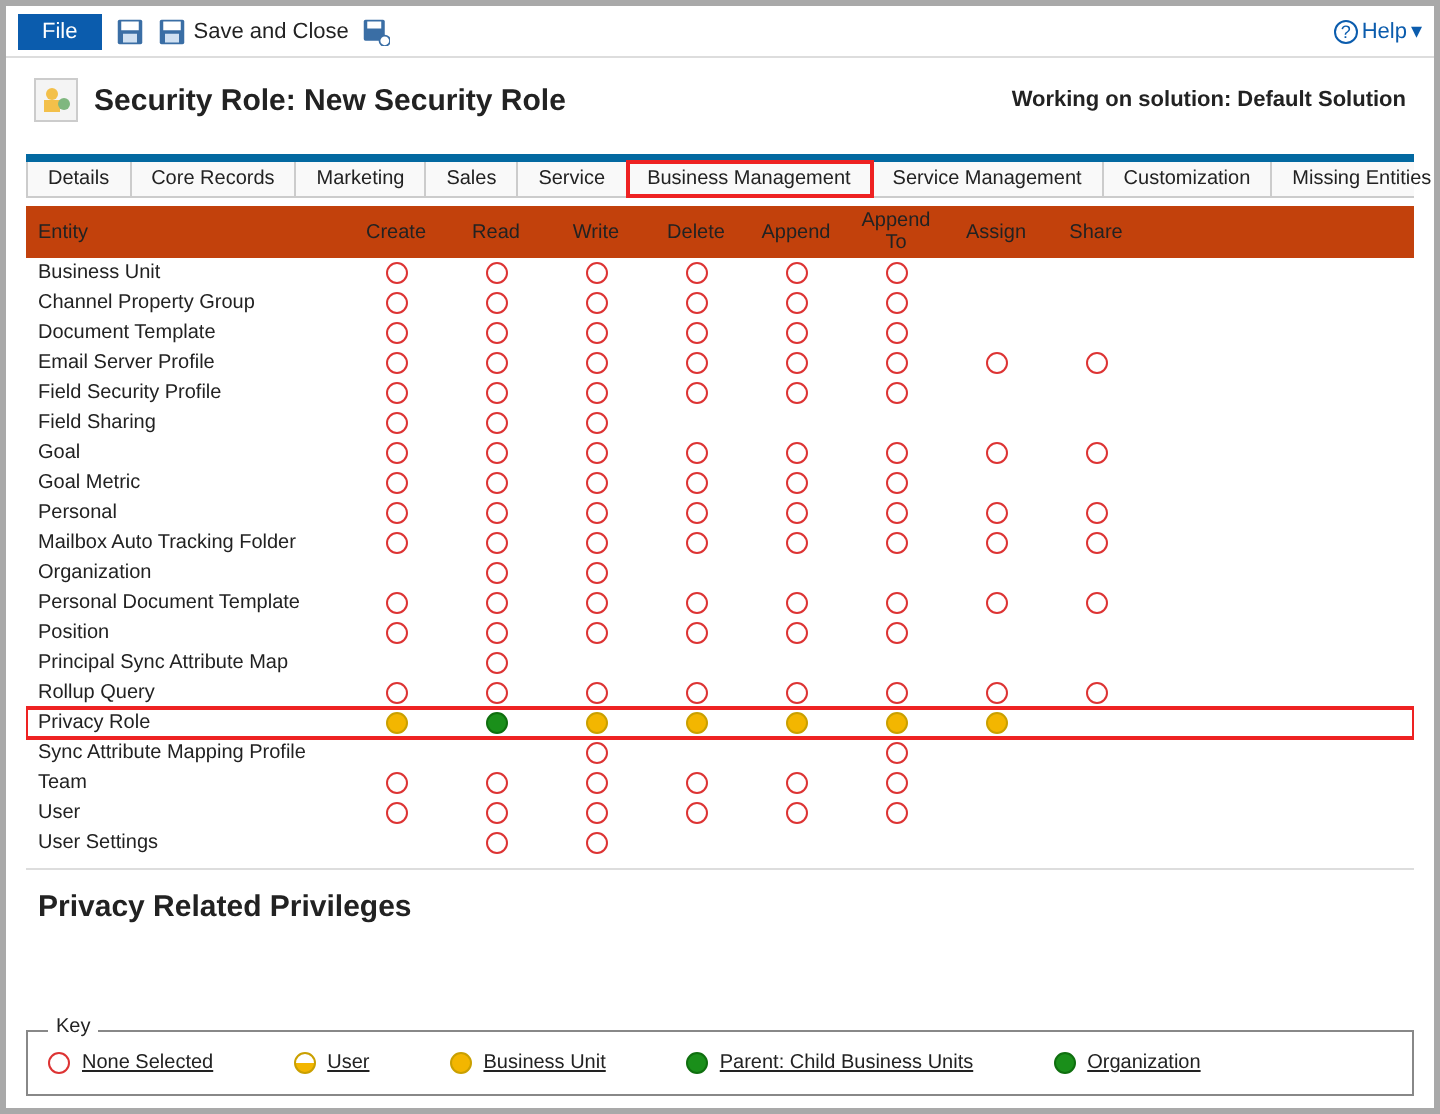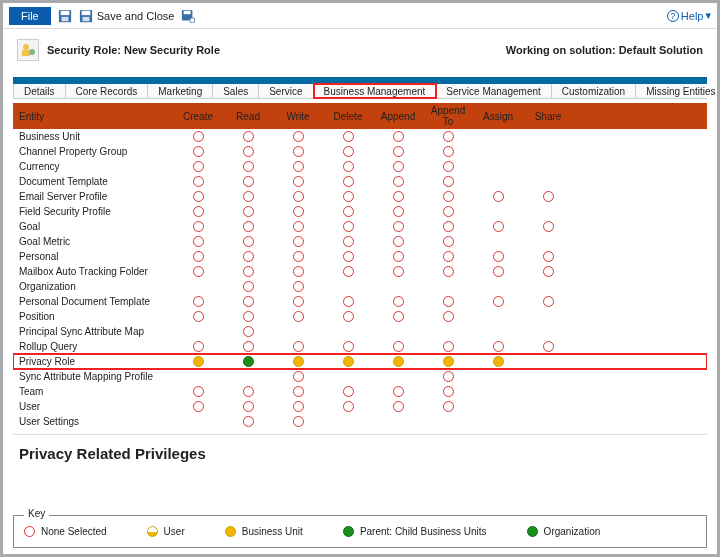--- a/index.html
+++ b/index.html
@@ -7,23 +7,23 @@
   .frame { width:720px; height:557px; background:#fff; margin:0; border:3px solid #a9a9a9; position:relative; display:flex; flex-direction:column; }
   .toolbar { height:26px; display:flex; align-items:center; gap:6px; padding:0 6px; border-bottom:1px solid #ddd; }
   .file-btn { background:#0b5cad; color:#fff; padding:3px 12px; font-size:11px; cursor:pointer; }
   .tool-icon { width:16px; height:16px; display:inline-flex; align-items:center; justify-content:center; cursor:pointer; }
   .save-close { display:flex; align-items:center; gap:4px; cursor:pointer; }
   .spacer { flex:1; }
   .help { color:#0b5cad; cursor:pointer; display:flex; align-items:center; gap:2px; }
   .help-icon { width:12px;height:12px;border:1px solid #0b5cad;border-radius:50%;display:inline-flex;align-items:center;justify-content:center;font-size:9px;color:#0b5cad;}
   .header { padding:10px 14px 8px 14px; display:flex; align-items:center; }
   .header-icon { width:22px;height:22px;border:1px solid #ccc;margin-right:8px;display:inline-flex;align-items:center;justify-content:center;background:#f4f4f4; }
-  .title { font-size:11px; font-weight:bold; }
+  .title { font-size:15px; font-weight:bold; }
   .solution { margin-left:auto; font-size:11px; font-weight:bold; }
-  .tabs { display:flex; border-top:7px solid #0369a1; border-bottom:1px solid #ccc; margin: 8px 10px 0 10px; background:#f9f9f9; height:22px; }
+  .tabs { display:flex; border-top:4px solid #0369a1; border-bottom:1px solid #ccc; margin: 8px 10px 0 10px; background:#f9f9f9; height:22px; }
   .tab { padding:3px 10px; border-right:1px solid #ccc; font-size:10px; cursor:pointer; white-space:nowrap; display:flex; align-items:center; }
   .tab:first-child { border-left:1px solid #ccc; }
   .tab.highlight { outline:2px solid #e22; outline-offset:-1px; position:relative; z-index:2; }
   .grid-wrap { flex:1; overflow:hidden; margin:4px 10px 0 10px; position:relative; display:flex; }
   .grid-scroll { overflow-y:auto; flex:1; scrollbar-width:thin; }
   .grid-scroll::-webkit-scrollbar { width:14px; }
   .grid-scroll::-webkit-scrollbar-thumb { background:#ccc; }
   .grid-scroll::-webkit-scrollbar-track { background:#f0f0f0; }
   table.grid { border-collapse:collapse; width:100%; }
   table.grid th { background:#c2410c; font-weight:normal; text-align:left; padding:2px 6px; font-size:10px; height:16px; }
@@ -34,21 +34,21 @@
   .row-highlight-box { outline:2px solid #e22; outline-offset:-1px; }
   .circle { width:11px; height:11px; border-radius:50%; display:inline-block; vertical-align:middle; }
   .c-none { border:1.5px solid #d33; background:#fff; }
   .c-user { background: linear-gradient(to bottom, #fff 0 50%, #f3b600 50% 100%); border:1px solid #caa000; }
   .c-bu   { background:#f3b600; border:1px solid #caa000; }
   .c-pcbu { background:#1a8f1a; border:1px solid #0f6f0f; }
   .c-org  { background:#1a8f1a; border:1px solid #0f6f0f; }
   .section-title { font-weight:bold; padding:10px 6px 0 6px; font-size:15px; border-top:1px solid #ddd; margin-top:4px;}
   .key-box { margin:8px 10px 6px 10px; border:1px solid #888; padding:6px 8px 10px 10px; position:relative; }
   .key-label { position:absolute; top:-8px; left:10px; background:#fff; padding:0 4px; font-size:10px; }
-  .key-items { display:flex; gap:40px; align-items:flex-start; margin-top:4px; }
+  .key-items { display:flex; gap:40px; align-items:flex-start; margin-top:4px;text-decoration:underline; }
   .key-item { display:flex; align-items:center; gap:6px; font-size:10px; }
 </style>
 </head>
 <body>
 
 <div class="frame">
 
   <div class="toolbar">
     <div class="file-btn">File</div>
     <span class="tool-icon">
@@ -141,32 +141,20 @@
               <td class="cell"><span class="circle c-none"></span></td>
               <td class="cell"><span class="circle c-none"></span></td>
               <td class="cell"><span class="circle c-none"></span></td>
               <td class="cell"><span class="circle c-none"></span></td>
               <td class="cell"><span class="circle c-none"></span></td>
               <td class="cell"></td>
               <td class="cell"></td>
               <td></td>
             </tr>
             <tr>
-              <td class="entity">Currency</td>
-              <td class="cell"><span class="circle c-none"></span></td>
-              <td class="cell"><span class="circle c-none"></span></td>
-              <td class="cell"><span class="circle c-none"></span></td>
-              <td class="cell"><span class="circle c-none"></span></td>
-              <td class="cell"><span class="circle c-none"></span></td>
-              <td class="cell"><span class="circle c-none"></span></td>
-              <td class="cell"></td>
-              <td class="cell"></td>
-              <td></td>
-            </tr>
-            <tr>
               <td class="entity">Document Template</td>
               <td class="cell"><span class="circle c-none"></span></td>
               <td class="cell"><span class="circle c-none"></span></td>
               <td class="cell"><span class="circle c-none"></span></td>
               <td class="cell"><span class="circle c-none"></span></td>
               <td class="cell"><span class="circle c-none"></span></td>
               <td class="cell"><span class="circle c-none"></span></td>
               <td class="cell"></td>
               <td class="cell"></td>
               <td></td>
@@ -184,20 +172,32 @@
               <td></td>
             </tr>
             <tr>
               <td class="entity">Field Security Profile</td>
               <td class="cell"><span class="circle c-none"></span></td>
               <td class="cell"><span class="circle c-none"></span></td>
               <td class="cell"><span class="circle c-none"></span></td>
               <td class="cell"><span class="circle c-none"></span></td>
               <td class="cell"><span class="circle c-none"></span></td>
               <td class="cell"><span class="circle c-none"></span></td>
+              <td class="cell"></td>
+              <td class="cell"></td>
+              <td></td>
+            </tr>
+            <tr>
+              <td class="entity">Field Sharing</td>
+              <td class="cell"><span class="circle c-none"></span></td>
+              <td class="cell"><span class="circle c-none"></span></td>
+              <td class="cell"><span class="circle c-none"></span></td>
+              <td class="cell"></td>
+              <td class="cell"></td>
+              <td class="cell"></td>
               <td class="cell"></td>
               <td class="cell"></td>
               <td></td>
             </tr>
             <tr>
               <td class="entity">Goal</td>
               <td class="cell"><span class="circle c-none"></span></td>
               <td class="cell"><span class="circle c-none"></span></td>
               <td class="cell"><span class="circle c-none"></span></td>
               <td class="cell"><span class="circle c-none"></span></td>

